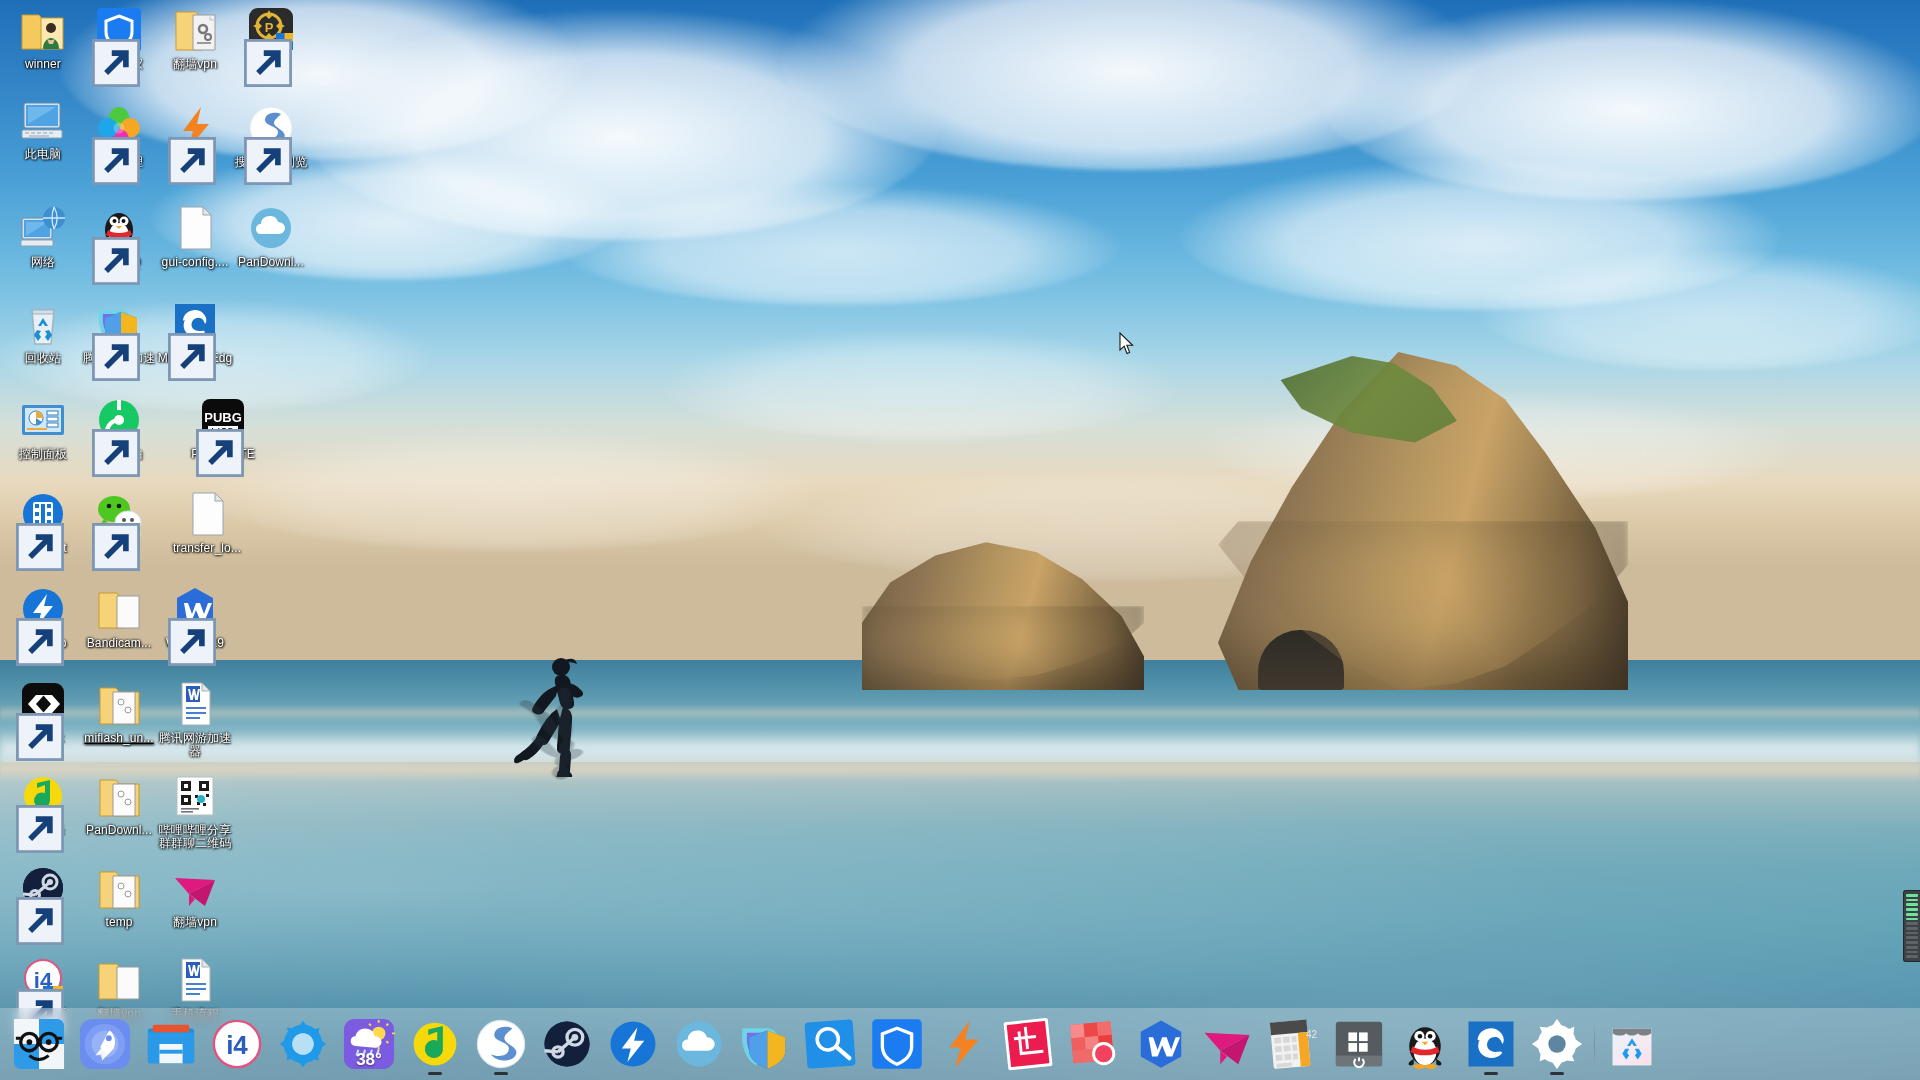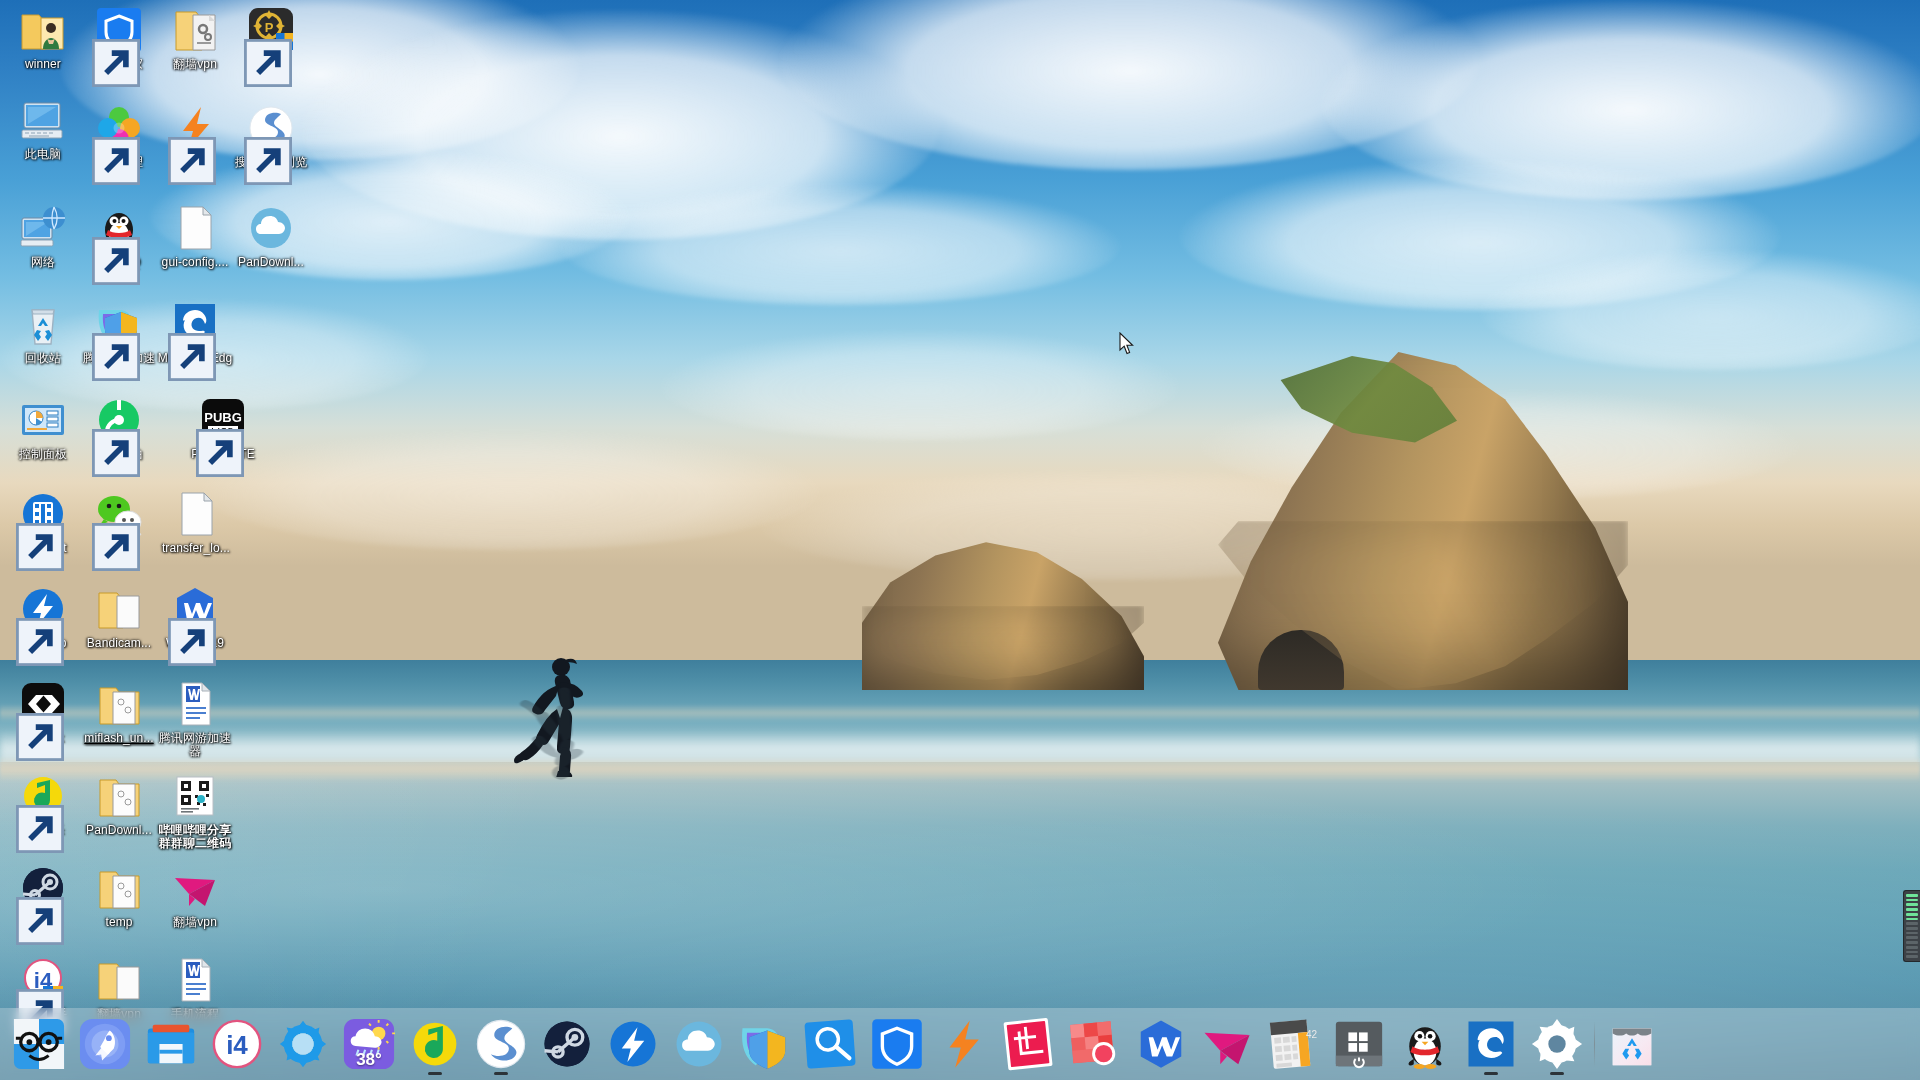--- a/index.html
+++ b/index.html
@@ -570,21 +570,21 @@
           </svg>
           <span class="sc-arrow">
             <svg viewBox="0 0 17 17">
               <rect x="0.5" y="0.5" width="16" height="16" fill="#eef3fa" stroke="#7e97b5"></rect>
               <path d="M5 12l6-6M7 5h5v5" fill="none" stroke="#15407a" stroke-width="2"></path>
             </svg>
           </span>
         </div>
         <div class="label">微信</div>
       </div>
-      <div class="dicon" style="left: 157px; top: 490px; text-align: center;">
+      <div class="dicon" style="left: 168px; top: 490px; text-align: center;">
         <div class="glyph">
           <svg viewBox="0 0 48 48">
             <path d="M10 3h22l8 8v34H10z" fill="#fdfdfd" stroke="#9aa3ab"></path>
             <path d="M32 3v8h8z" fill="#e3e7ea" stroke="#9aa3ab"></path>
           </svg>
         </div>
         <div class="label">transfer_lo...</div>
       </div>
       <div class="dicon" style="left: 4px; top: 585px;">
         <div class="glyph">
@@ -691,21 +691,21 @@
             <path d="M5 8h16l3 4h20v32H5z" fill="#f6d279" stroke="#c79a2a"></path>
             <path d="M18 12h22v32H18z" fill="#fcfcfc" stroke="#9a9a9a"></path>
             <g fill="none" stroke="#9a9a9a">
               <circle cx="26" cy="22" r="3"></circle>
               <circle cx="33" cy="30" r="3"></circle>
             </g>
           </svg>
         </div>
         <div class="label">PanDownl...</div>
       </div>
-      <div class="dicon" style="left: 156px; top: 772px; font-weight: bold;">
+      <div class="dicon" style="left: 156px; top: 772px;">
         <div class="glyph">
           <svg viewBox="0 0 48 48">
             <rect x="6" y="5" width="36" height="38" fill="#fff" stroke="#b8bec4"></rect>
             <g fill="#1b1b1b">
               <rect x="10" y="9" width="10" height="10"></rect>
               <rect x="28" y="9" width="10" height="10"></rect>
               <rect x="10" y="23" width="10" height="10"></rect>
             </g>
             <g fill="#fff">
               <rect x="13" y="12" width="4" height="4"></rect>

